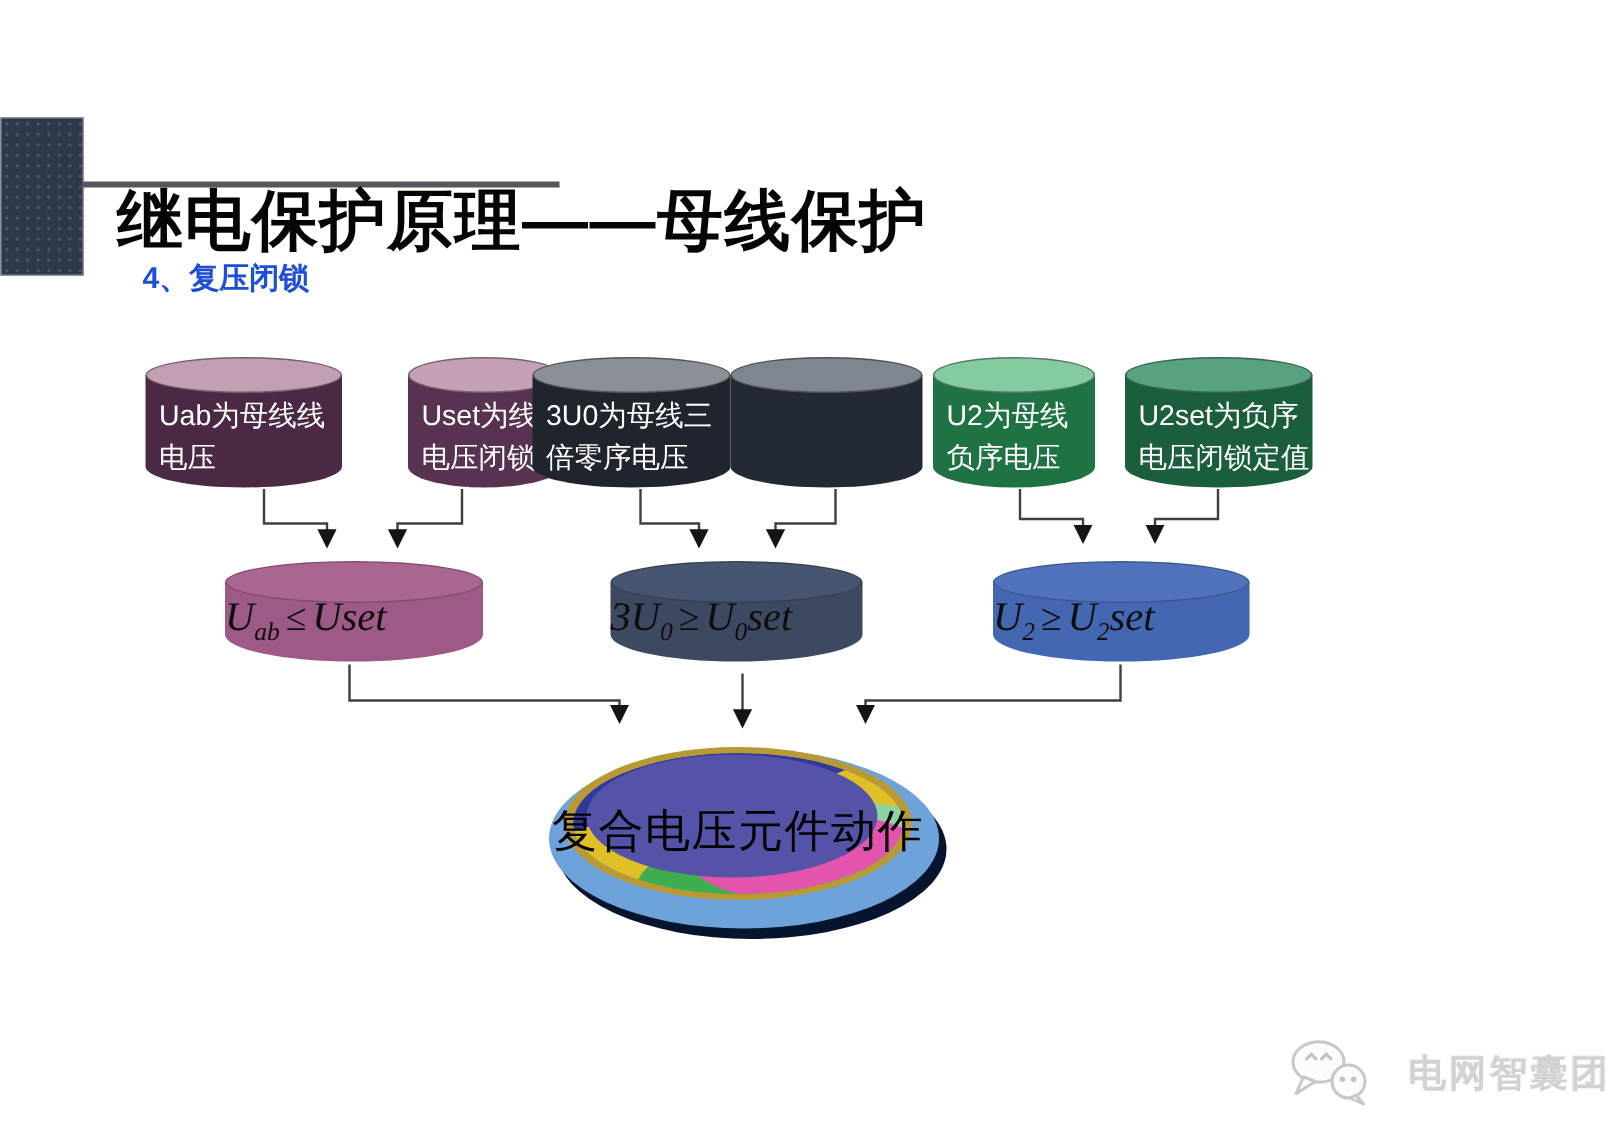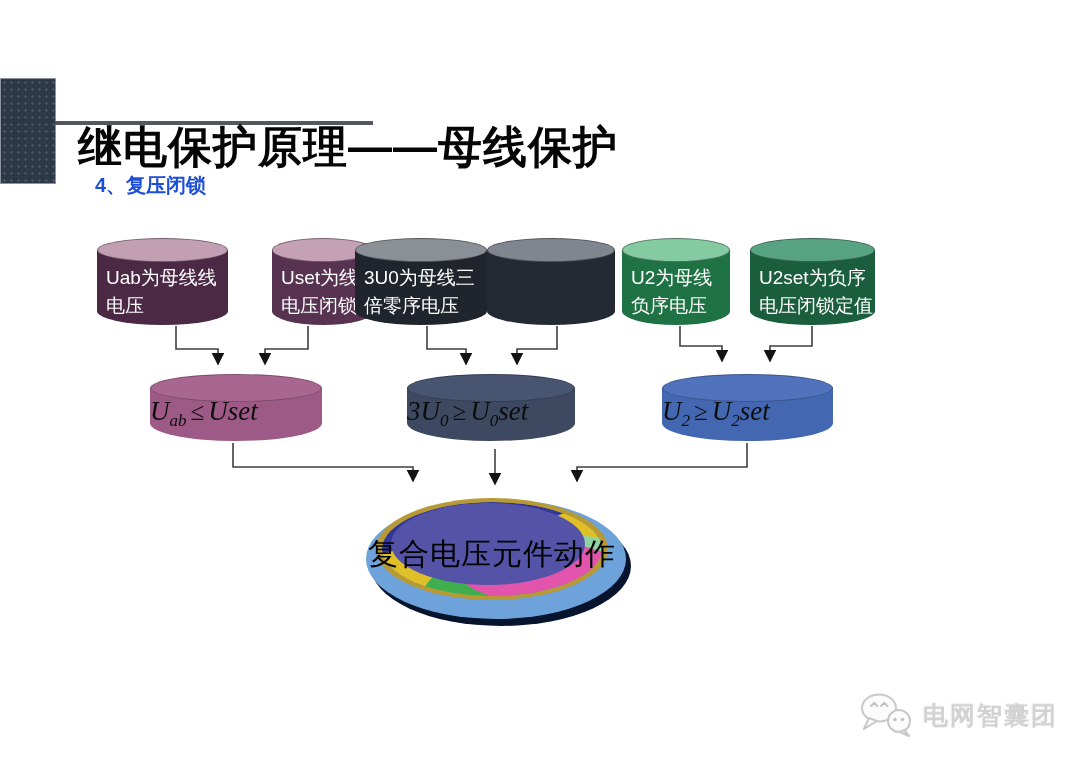--- a/index.html
+++ b/index.html
@@ -50,21 +50,21 @@
   
   .connectors{position:absolute;left:0;top:0;pointer-events:none;}
   
   .disc-svg{position:absolute;left:355px;top:492px;}
   .result-label{
     position:absolute;left:368px;top:534px;width:208px;text-align:center;
     font-family:"Liberation Serif",serif;font-size:30px;color:#000;letter-spacing:1px;
     white-space:nowrap;
   }
   
-  .brand{position:absolute;left:858px;top:692px;display:flex;align-items:center;gap:9px;}
+  .brand{position:absolute;left:858px;top:692px;display:flex;align-items:center;gap:25px;}
   .brand-name{
     font-size:25px;font-weight:700;color:#d2d2d2;letter-spacing:2px;white-space:nowrap;
     text-shadow:1px 1px 0 #ffffff,-1px -1px 0 #f2f2f2,0 0 1px #c0c0c0;
   }
 </style>
 </head>
 <body>
 
 <div class="slide">
 

